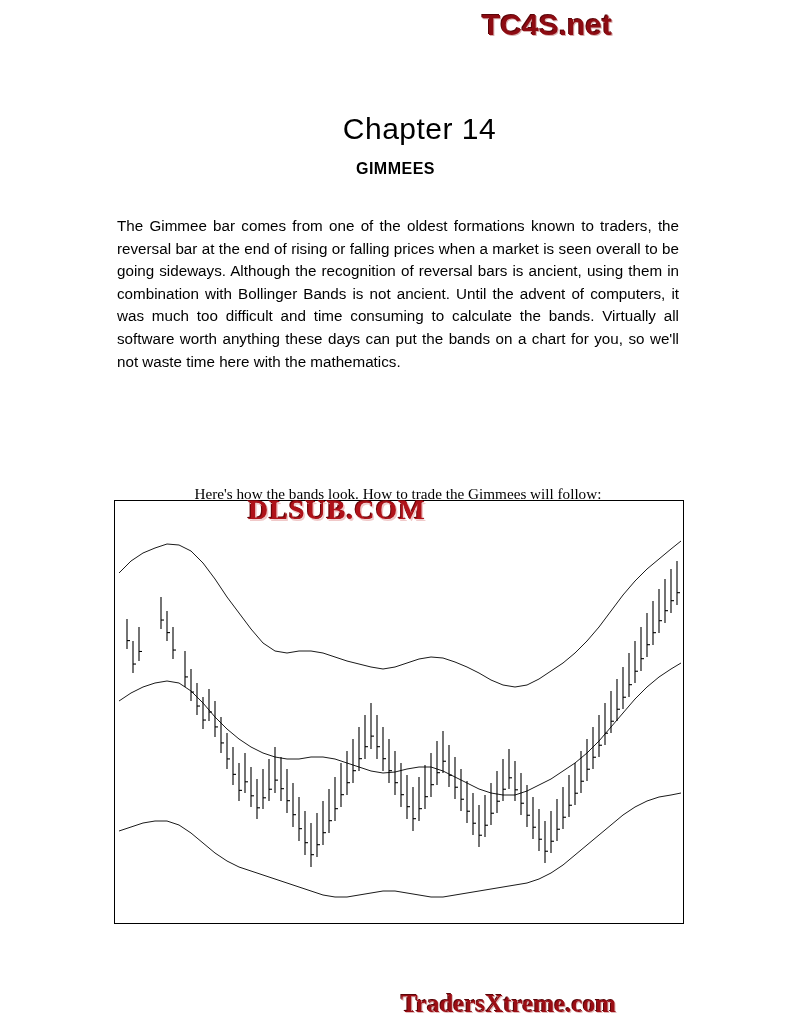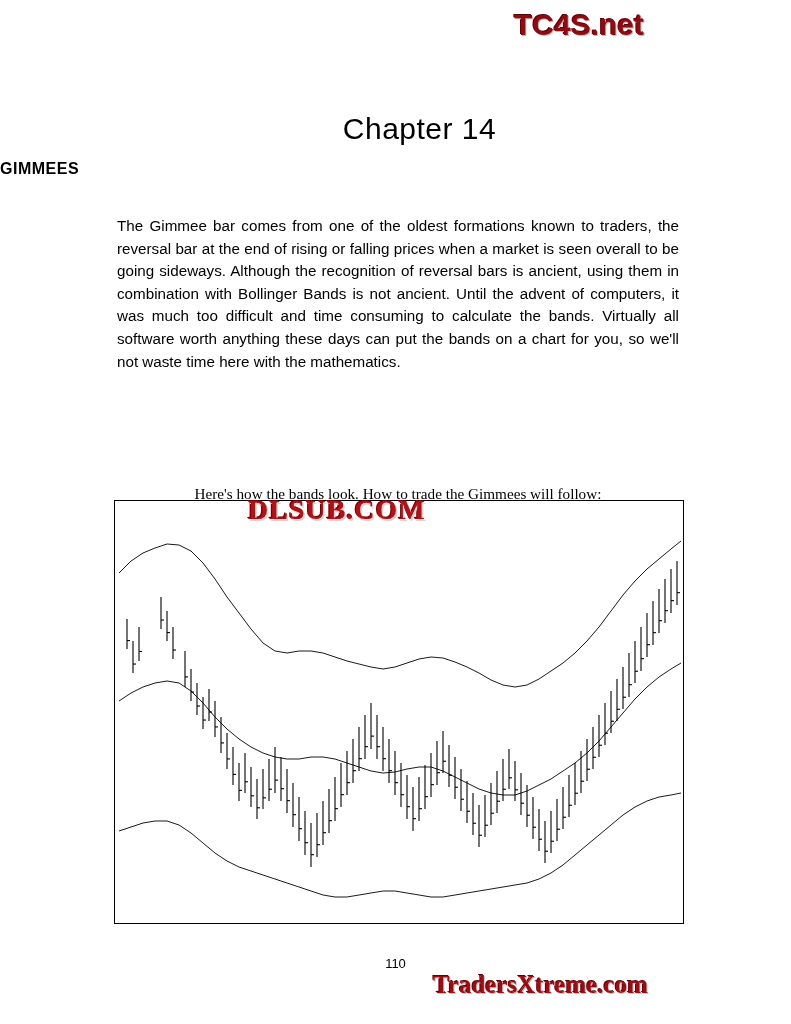--- a/index.html
+++ b/index.html
@@ -23,56 +23,55 @@
     right: 22px;
     font-family: "Liberation Sans", sans-serif;
     font-size: 30px;
     font-weight: bold;
     color: #8d0b12;
     letter-spacing: 0px;
     text-shadow: 1px 1px 0 #d8b0b0, -1px -1px 0 #5a0509;
   }
   .wm-bottom {
     position: absolute;
-    bottom: 25px;
+    bottom: 6px;
     right: 18px;
     font-family: "Liberation Serif", serif;
     font-size: 25px;
     font-weight: bold;
     color: #9b0d14;
     text-shadow: 1px 1px 0 #e0bcbc, -1px -1px 0 #5a0509;
     text-align: center;
   }
 
   
   .page {
     position: absolute;
     left: 0;
     top: 0;
     width: 634px;
     height: 1024px;
-    padding-left: 32px;
   }
   .chapter-title {
     position: absolute;
     top: 92px;
     left: 0;
     width: 791px;
     text-align: center;
     font-size: 30px;
     font-weight: normal;
     letter-spacing: 0.5px;
     margin-left: 24px;
   }
   .chapter-subtitle {
     position: absolute;
     top: 147px;
     left: 0;
     width: 791px;
-    text-align: left;
+    text-align: center;
     font-size: 16px;
     font-weight: bold;
     letter-spacing: 0.5px;
   }
 
   .body-block {
     position: absolute;
     left: 117px;
     width: 562px;
     font-size: 15.2px;
@@ -313,17 +312,16 @@
         <line x1="562" y1="60" x2="562" y2="104" stroke="#000" stroke-width="1.1"></line>
         <line x1="562" y1="91.68" x2="565" y2="91.68" stroke="#000" stroke-width="1.1"></line>
         <path d="M4 72 L16 60 L28 52 L40 47 L52 43 L64 44 L76 50 L88 62 L100 78 L112 96 L124 112 L136 128 L148 142 L160 150 L172 152 L184 150 L196 150 L208 152 L220 156 L232 160 L244 163 L256 166 L268 168 L280 166 L292 162 L304 158 L316 156 L328 157 L340 161 L352 166 L364 172 L376 179 L388 184 L400 186 L412 184 L424 178 L436 170 L448 162 L460 152 L472 140 L484 126 L496 110 L508 94 L520 80 L532 68 L544 58 L556 48 L566 40" fill="none" stroke="#000" stroke-width="0.9"></path>
         <path d="M4 200 L16 192 L28 186 L40 182 L52 180 L64 182 L76 190 L88 202 L100 216 L112 228 L124 238 L136 246 L148 252 L160 256 L172 258 L184 258 L196 256 L208 256 L220 258 L232 262 L244 266 L256 270 L268 272 L280 271 L292 268 L304 266 L316 266 L328 270 L340 276 L352 282 L364 288 L376 292 L388 294 L400 294 L412 290 L424 284 L436 278 L448 270 L460 262 L472 252 L484 240 L496 226 L508 212 L520 198 L532 186 L544 176 L556 168 L566 162" fill="none" stroke="#000" stroke-width="0.9"></path>
         <path d="M4 330 L16 326 L28 322 L40 320 L52 320 L64 324 L76 332 L88 342 L100 352 L112 360 L124 366 L136 370 L148 374 L160 378 L172 382 L184 386 L196 390 L208 394 L220 396 L232 396 L244 394 L256 392 L268 390 L280 390 L292 392 L304 394 L316 396 L328 396 L340 394 L352 392 L364 390 L376 388 L388 386 L400 384 L412 382 L424 378 L436 372 L448 364 L460 354 L472 344 L484 334 L496 324 L508 314 L520 306 L532 300 L544 296 L556 294 L566 292" fill="none" stroke="#000" stroke-width="0.9"></path>
       </svg>
   </div>
 
   <div class="wm-chart">DLSUB.COM</div>
 
-  <div class="page-number">110</div>
 
   <div class="wm-bottom">TradersXtreme.com</div>
 
 </div>
 
 </body></html>

